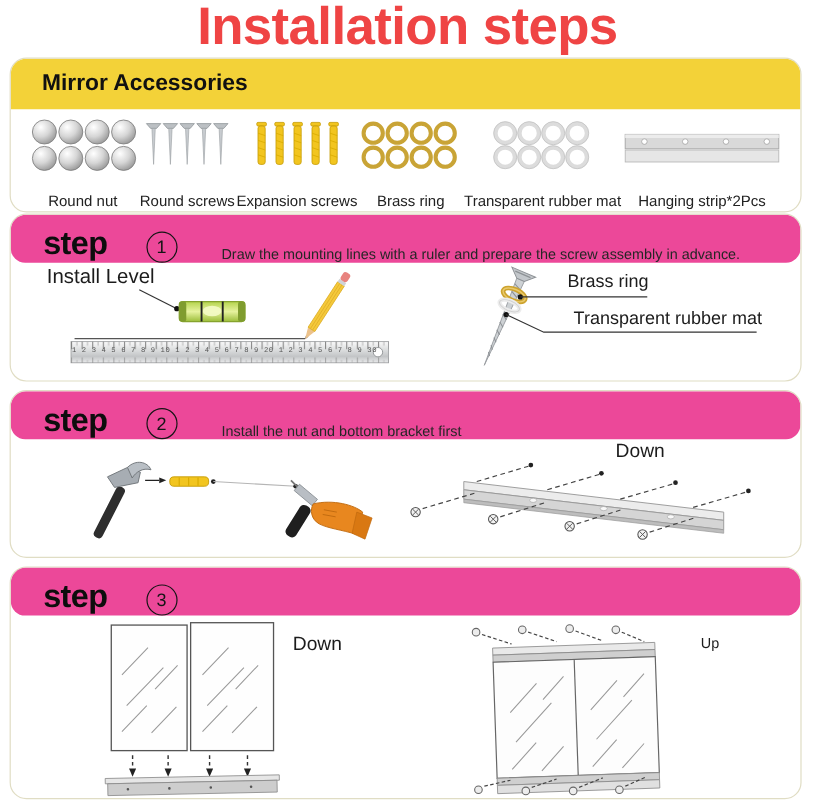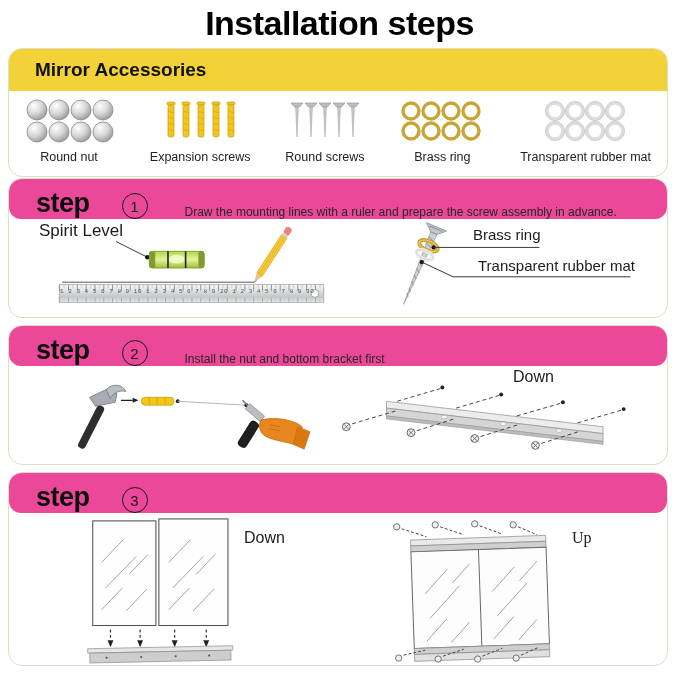--- a/index.html
+++ b/index.html
@@ -1,44 +1,44 @@
 <!DOCTYPE html>
 <html><head>
 <meta charset="utf-8">
 <style>
   html,body{margin:0;padding:0;background:#fff;}
   .page{position:relative;width:679px;height:673px;background:#fff;font-family:"Liberation Sans",sans-serif;overflow:hidden;}
   .main-title{position:absolute;top:0;left:0;width:679px;height:46px;line-height:46px;text-align:center;
-    font-size:34px;font-weight:bold;color:#000000;letter-spacing:-0.5px;}
+    font-size:44px;font-weight:bold;color:#ef4444;letter-spacing:-0.5px;}
   .panel{position:absolute;left:8px;width:660px;background:#fff;border:1.5px solid #e0ddc4;border-radius:14px;overflow:hidden;box-sizing:border-box;}
   #panel-acc{top:48px;height:129px;}
   #panel-s1{top:178px;height:140px;}
   #panel-s2{top:325px;height:140px;}
   #panel-s3{top:472px;height:194px;}
   .acc-header{height:42px;background:#f3d238;border-radius:12px 12px 0 0;display:flex;align-items:center;}
   .acc-title{font-size:19px;font-weight:bold;color:#111;margin-left:26px;}
   .acc-body{display:flex;justify-content:space-between;align-items:stretch;padding:7px 16px 0 14px;}
   .acc-col{display:flex;flex-direction:column;align-items:center;justify-content:space-between;}
   .acc-ico{height:46px;display:flex;align-items:center;}
-  .acc-label{font-size:12.5px;color:#222;margin-top:6px;white-space:nowrap;}
+  .acc-label{font-size:12.5px;color:#222;margin-top:17px;white-space:nowrap;}
   .step-header{height:40px;background:#ec4899;border-radius:12px;display:flex;align-items:flex-end;gap:17px;}
   .step-word{font-size:27px;font-weight:bold;color:#0d0d0d;margin-left:27px;letter-spacing:-0.5px;}
   .step-num{width:24px;height:24px;border:1.6px solid #151515;border-radius:50%;margin-left:15px;
     display:flex;align-items:center;justify-content:center;font-size:15px;color:#151515;}
   .step-desc{font-size:12px;color:#262626;margin-left:20px;margin-top:45px;}
   .panel-body{position:absolute;top:40px;left:0;right:0;bottom:0;}
   #panel-acc .panel-body{top:42px;}
   .fill{position:absolute;inset:0;width:100%;height:100%;}
   .ann{position:absolute;color:#1c1c1c;white-space:nowrap;}
   .ann-spirit{left:30px;top:2px;font-size:17px;}
   .ann-brass{left:464px;top:7px;font-size:15px;}
   .ann-mat{left:469px;top:38px;font-size:15px;}
   .ann-down2{left:504px;top:2px;font-size:16px;}
   .ann-down3{left:235px;top:16px;font-size:16px;}
-  .ann-up3{left:563px;top:16px;font-size:16px;font-family:Liberation Serif, serif;}
+  .ann-up3{left:575px;top:16px;font-size:12px;}
   .ruler-numbers{position:absolute;left:51px;top:69px;width:260px;font-family:"Liberation Mono",monospace;
     font-size:6px;letter-spacing:0.5px;color:#555;white-space:nowrap;overflow:hidden;}
 </style>
 </head>
 <body>
 
 <div class="page">
 
   <div class="main-title">Installation steps</div>
 
@@ -67,20 +67,49 @@
                   <circle cx="36" cy="34" r="10"></circle>
                   <circle cx="58" cy="34" r="10"></circle>
                   <circle cx="80" cy="34" r="10"></circle>
               </g>
             </svg>
           </span>
           <span class="acc-label">Round nut</span>
         </div>
         <div class="acc-col">
           <span class="acc-ico">
+            <svg width="72" height="44" viewBox="0 0 72 44">
+              <g>
+                <g transform="translate(8,4)">
+                    <polygon points="-6,0 6,0 2.5,4 -2.5,4" fill="#bcc0c4" stroke="#8a8f94" stroke-width="0.6"></polygon>
+                    <polygon points="-1.4,4 1.4,4 0,34" fill="#c8ccd0" stroke="#989da1" stroke-width="0.5"></polygon>
+                  </g>
+                <g transform="translate(22,4)">
+                    <polygon points="-6,0 6,0 2.5,4 -2.5,4" fill="#bcc0c4" stroke="#8a8f94" stroke-width="0.6"></polygon>
+                    <polygon points="-1.4,4 1.4,4 0,34" fill="#c8ccd0" stroke="#989da1" stroke-width="0.5"></polygon>
+                  </g>
+                <g transform="translate(36,4)">
+                    <polygon points="-6,0 6,0 2.5,4 -2.5,4" fill="#bcc0c4" stroke="#8a8f94" stroke-width="0.6"></polygon>
+                    <polygon points="-1.4,4 1.4,4 0,34" fill="#c8ccd0" stroke="#989da1" stroke-width="0.5"></polygon>
+                  </g>
+                <g transform="translate(50,4)">
+                    <polygon points="-6,0 6,0 2.5,4 -2.5,4" fill="#bcc0c4" stroke="#8a8f94" stroke-width="0.6"></polygon>
+                    <polygon points="-1.4,4 1.4,4 0,34" fill="#c8ccd0" stroke="#989da1" stroke-width="0.5"></polygon>
+                  </g>
+                <g transform="translate(64,4)">
+                    <polygon points="-6,0 6,0 2.5,4 -2.5,4" fill="#bcc0c4" stroke="#8a8f94" stroke-width="0.6"></polygon>
+                    <polygon points="-1.4,4 1.4,4 0,34" fill="#c8ccd0" stroke="#989da1" stroke-width="0.5"></polygon>
+                  </g>
+              </g>
+            </svg>
+          </span>
+          <span class="acc-label">Round screws</span>
+        </div>
+        <div class="acc-col">
+          <span class="acc-ico">
             <svg width="78" height="44" viewBox="0 0 78 44">
               <g fill="#f2c51f" stroke="#c79d08" stroke-width="0.7">
                 <g transform="translate(10,0)">
                     <rect x="-4" y="3" width="8" height="3" rx="1"></rect>
                     <rect x="-3" y="6" width="6" height="32" rx="2"></rect>
                     <path d="M-3,12 L3,14 M-3,18 L3,20 M-3,24 L3,26 M-3,30 L3,32" stroke="#d9ab00" fill="none"></path>
                   </g>
                 <g transform="translate(25,0)">
                     <rect x="-4" y="3" width="8" height="3" rx="1"></rect>
                     <rect x="-3" y="6" width="6" height="32" rx="2"></rect>
@@ -98,49 +127,20 @@
                   </g>
                 <g transform="translate(70,0)">
                     <rect x="-4" y="3" width="8" height="3" rx="1"></rect>
                     <rect x="-3" y="6" width="6" height="32" rx="2"></rect>
                     <path d="M-3,12 L3,14 M-3,18 L3,20 M-3,24 L3,26 M-3,30 L3,32" stroke="#d9ab00" fill="none"></path>
                   </g>
               </g>
             </svg>
           </span>
           <span class="acc-label">Expansion screws</span>
-        </div>
-        <div class="acc-col">
-          <span class="acc-ico">
-            <svg width="72" height="44" viewBox="0 0 72 44">
-              <g>
-                <g transform="translate(8,4)">
-                    <polygon points="-6,0 6,0 2.5,4 -2.5,4" fill="#bcc0c4" stroke="#8a8f94" stroke-width="0.6"></polygon>
-                    <polygon points="-1.4,4 1.4,4 0,34" fill="#c8ccd0" stroke="#989da1" stroke-width="0.5"></polygon>
-                  </g>
-                <g transform="translate(22,4)">
-                    <polygon points="-6,0 6,0 2.5,4 -2.5,4" fill="#bcc0c4" stroke="#8a8f94" stroke-width="0.6"></polygon>
-                    <polygon points="-1.4,4 1.4,4 0,34" fill="#c8ccd0" stroke="#989da1" stroke-width="0.5"></polygon>
-                  </g>
-                <g transform="translate(36,4)">
-                    <polygon points="-6,0 6,0 2.5,4 -2.5,4" fill="#bcc0c4" stroke="#8a8f94" stroke-width="0.6"></polygon>
-                    <polygon points="-1.4,4 1.4,4 0,34" fill="#c8ccd0" stroke="#989da1" stroke-width="0.5"></polygon>
-                  </g>
-                <g transform="translate(50,4)">
-                    <polygon points="-6,0 6,0 2.5,4 -2.5,4" fill="#bcc0c4" stroke="#8a8f94" stroke-width="0.6"></polygon>
-                    <polygon points="-1.4,4 1.4,4 0,34" fill="#c8ccd0" stroke="#989da1" stroke-width="0.5"></polygon>
-                  </g>
-                <g transform="translate(64,4)">
-                    <polygon points="-6,0 6,0 2.5,4 -2.5,4" fill="#bcc0c4" stroke="#8a8f94" stroke-width="0.6"></polygon>
-                    <polygon points="-1.4,4 1.4,4 0,34" fill="#c8ccd0" stroke="#989da1" stroke-width="0.5"></polygon>
-                  </g>
-              </g>
-            </svg>
-          </span>
-          <span class="acc-label">Round screws</span>
         </div>
         <div class="acc-col">
           <span class="acc-ico">
             <svg width="86" height="42" viewBox="0 0 86 42">
               <g fill="none" stroke="#c9a436" stroke-width="3.4">
                 <circle cx="12" cy="11" r="8"></circle>
                   <circle cx="32" cy="11" r="8"></circle>
                   <circle cx="52" cy="11" r="8"></circle>
                   <circle cx="72" cy="11" r="8"></circle>
                 <circle cx="12" cy="31" r="8"></circle>
@@ -171,20 +171,34 @@
                   <circle cx="52" cy="11" r="9.6"></circle>
                   <circle cx="72" cy="11" r="9.6"></circle>
                 <circle cx="12" cy="31" r="9.6"></circle>
                   <circle cx="32" cy="31" r="9.6"></circle>
                   <circle cx="52" cy="31" r="9.6"></circle>
                   <circle cx="72" cy="31" r="9.6"></circle>
               </g>
             </svg>
           </span>
           <span class="acc-label">Transparent rubber mat</span>
+        </div>
+        <div class="acc-col">
+          <span class="acc-ico">
+            <svg width="132" height="42" viewBox="0 0 132 42">
+              <rect x="2" y="12" width="128" height="12" fill="#d9d9d9" stroke="#a8a8a8" stroke-width="0.8"></rect>
+              <rect x="2" y="12" width="128" height="3" fill="#ececec"></rect>
+              <circle cx="18" cy="18" r="2.3" fill="#fff" stroke="#9c9c9c" stroke-width="0.6"></circle>
+              <circle cx="52" cy="18" r="2.3" fill="#fff" stroke="#9c9c9c" stroke-width="0.6"></circle>
+              <circle cx="86" cy="18" r="2.3" fill="#fff" stroke="#9c9c9c" stroke-width="0.6"></circle>
+              <circle cx="120" cy="18" r="2.3" fill="#fff" stroke="#9c9c9c" stroke-width="0.6"></circle>
+              <rect x="2" y="25" width="128" height="10" fill="#e6e6e6" stroke="#b5b5b5" stroke-width="0.7"></rect>
+            </svg>
+          </span>
+          <span class="acc-label">Hanging strip*2Pcs</span>
         </div>
       </div>
     </div>
   </div>
 
   <div class="panel" id="panel-s1">
     <div class="step-header">
       <span class="step-word">step</span>
       <span class="step-num">1</span>
       <span class="step-desc">Draw the mounting lines with a ruler and prepare the screw assembly in advance.</span>
@@ -245,21 +259,21 @@
             <ellipse cx="0" cy="21" rx="10" ry="4.8" fill="none" stroke="#e9c96a" stroke-width="1.2"></ellipse>
             <ellipse cx="0" cy="31" rx="9" ry="4.2" fill="none" stroke="#ececec" stroke-width="3.6"></ellipse>
             <ellipse cx="0" cy="31" rx="9" ry="4.2" fill="none" stroke="#c6c6c6" stroke-width="0.8" opacity="0.7"></ellipse>
           </g>
           <circle cx="429" cy="29" r="2.2" fill="#111"></circle>
           <line x1="429" y1="29" x2="537" y2="29" stroke="#333" stroke-width="1"></line>
           <circle cx="417" cy="44" r="2.2" fill="#111"></circle>
           <polyline points="417,44 449,59 630,59" fill="none" stroke="#333" stroke-width="1"></polyline>
         </g>
       </svg>
-      <div class="ann ann-spirit">Spirit Level</div>
+      <div class="ann ann-spirit">Install Level</div>
       <div class="ann ann-brass">Brass ring</div>
       <div class="ann ann-mat">Transparent rubber mat</div>
       <div class="ruler-numbers">1 2 3 4 5 6 7 8 9 10 1 2 3 4 5 6 7 8 9 20 1 2 3 4 5 6 7 8 9 30</div>
     </div>
   </div>
 
   <div class="panel" id="panel-s2">
     <div class="step-header">
       <span class="step-word">step</span>
       <span class="step-num">2</span>

